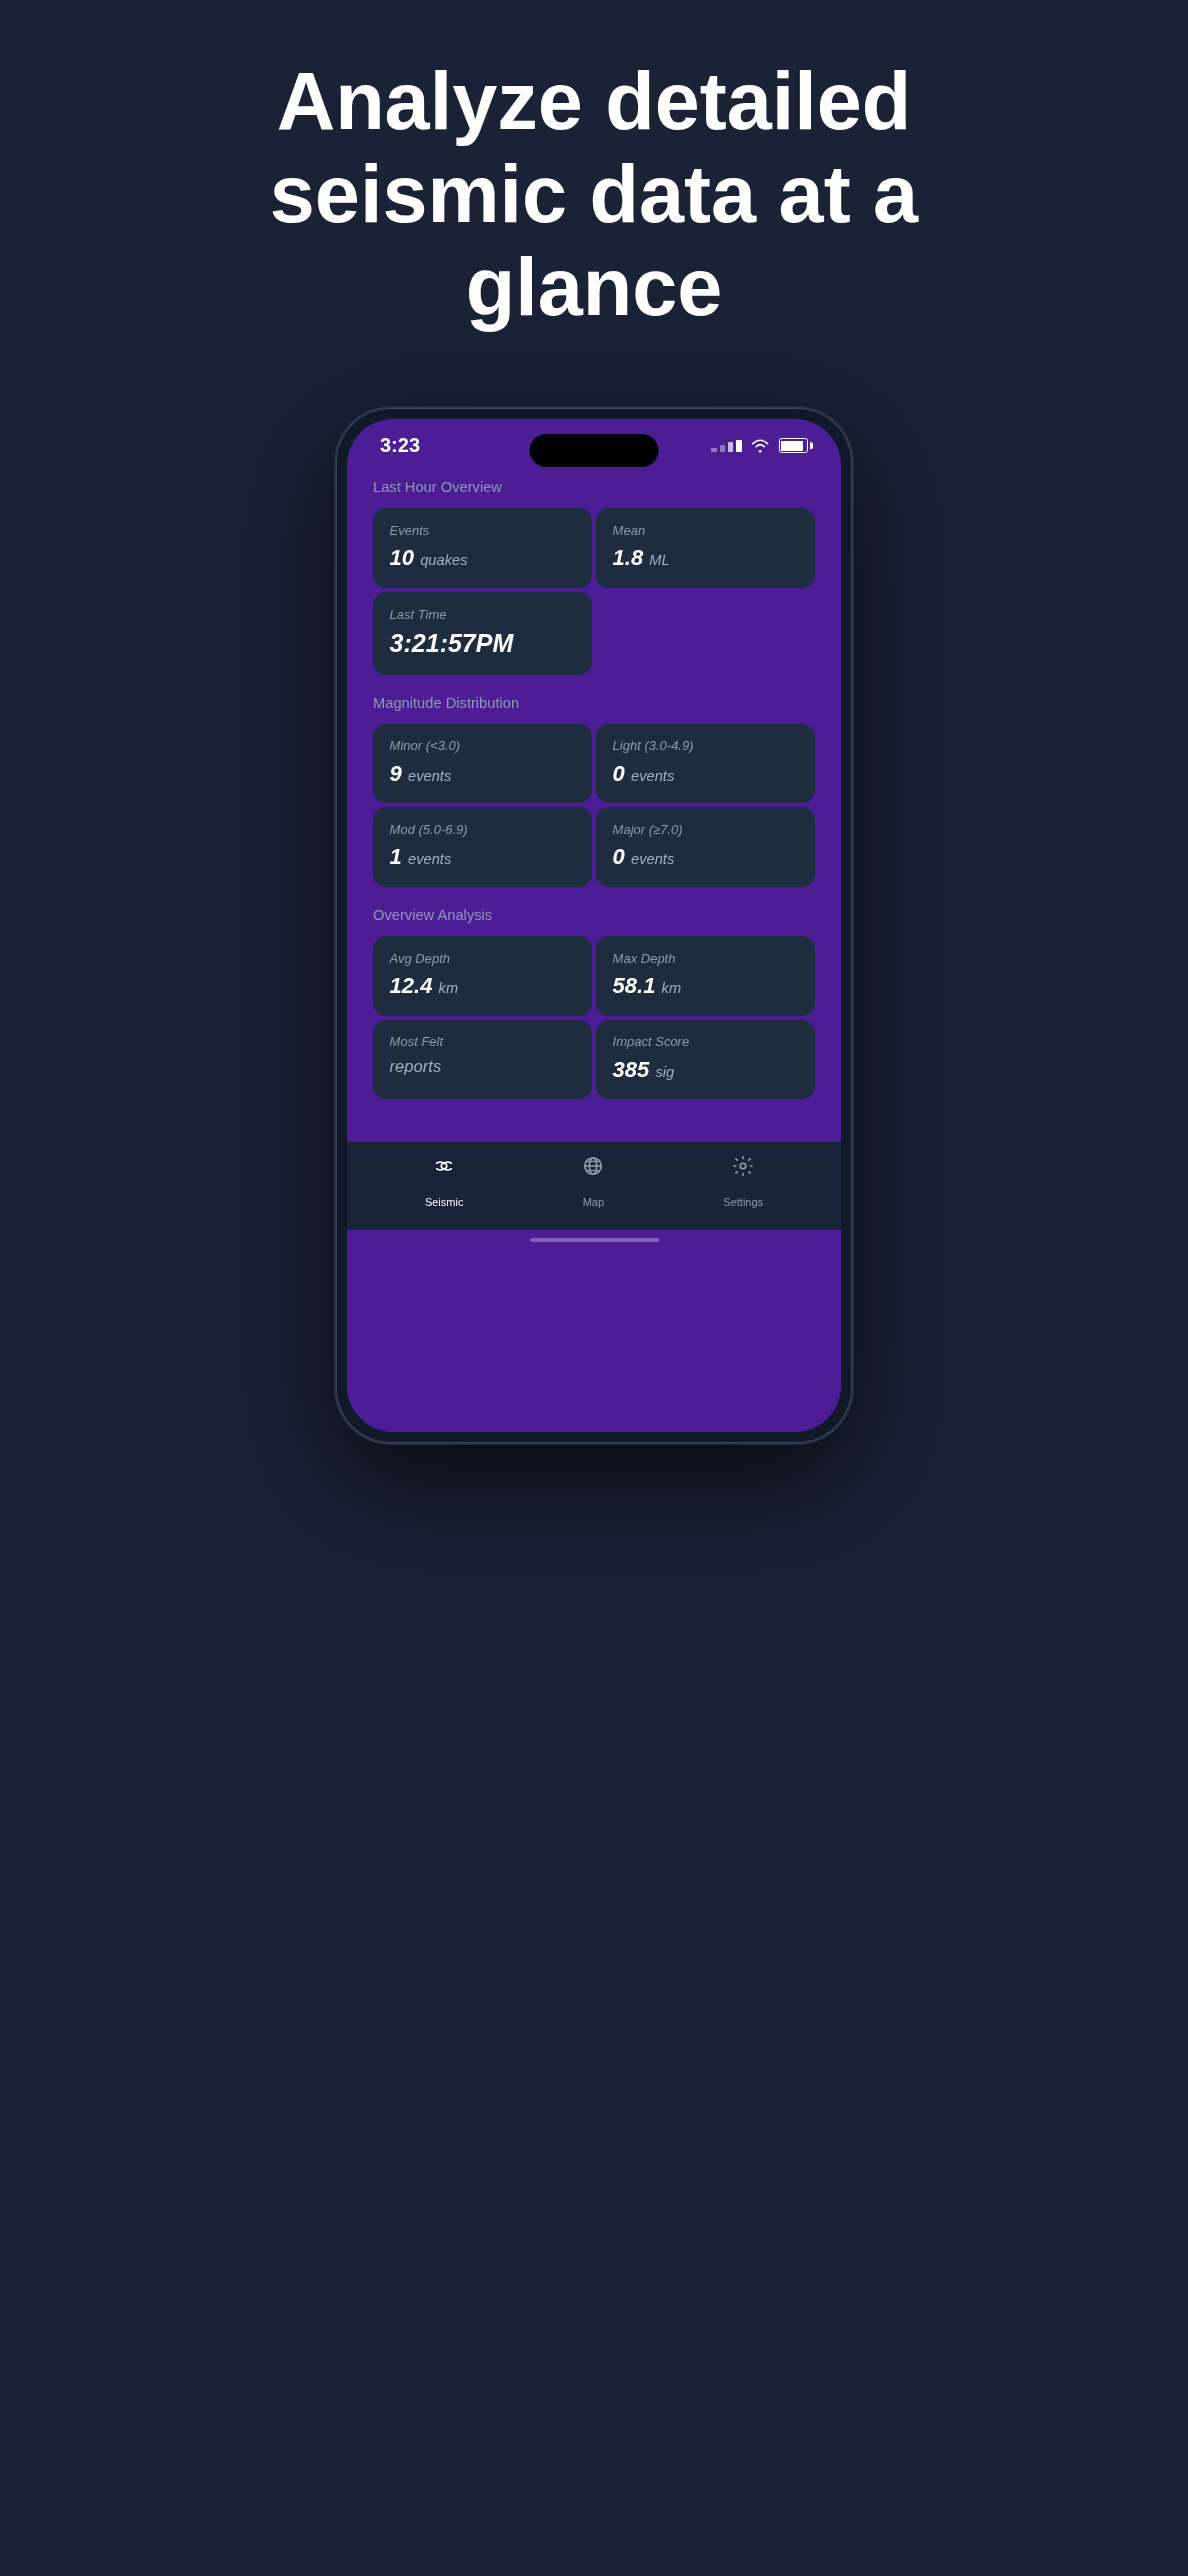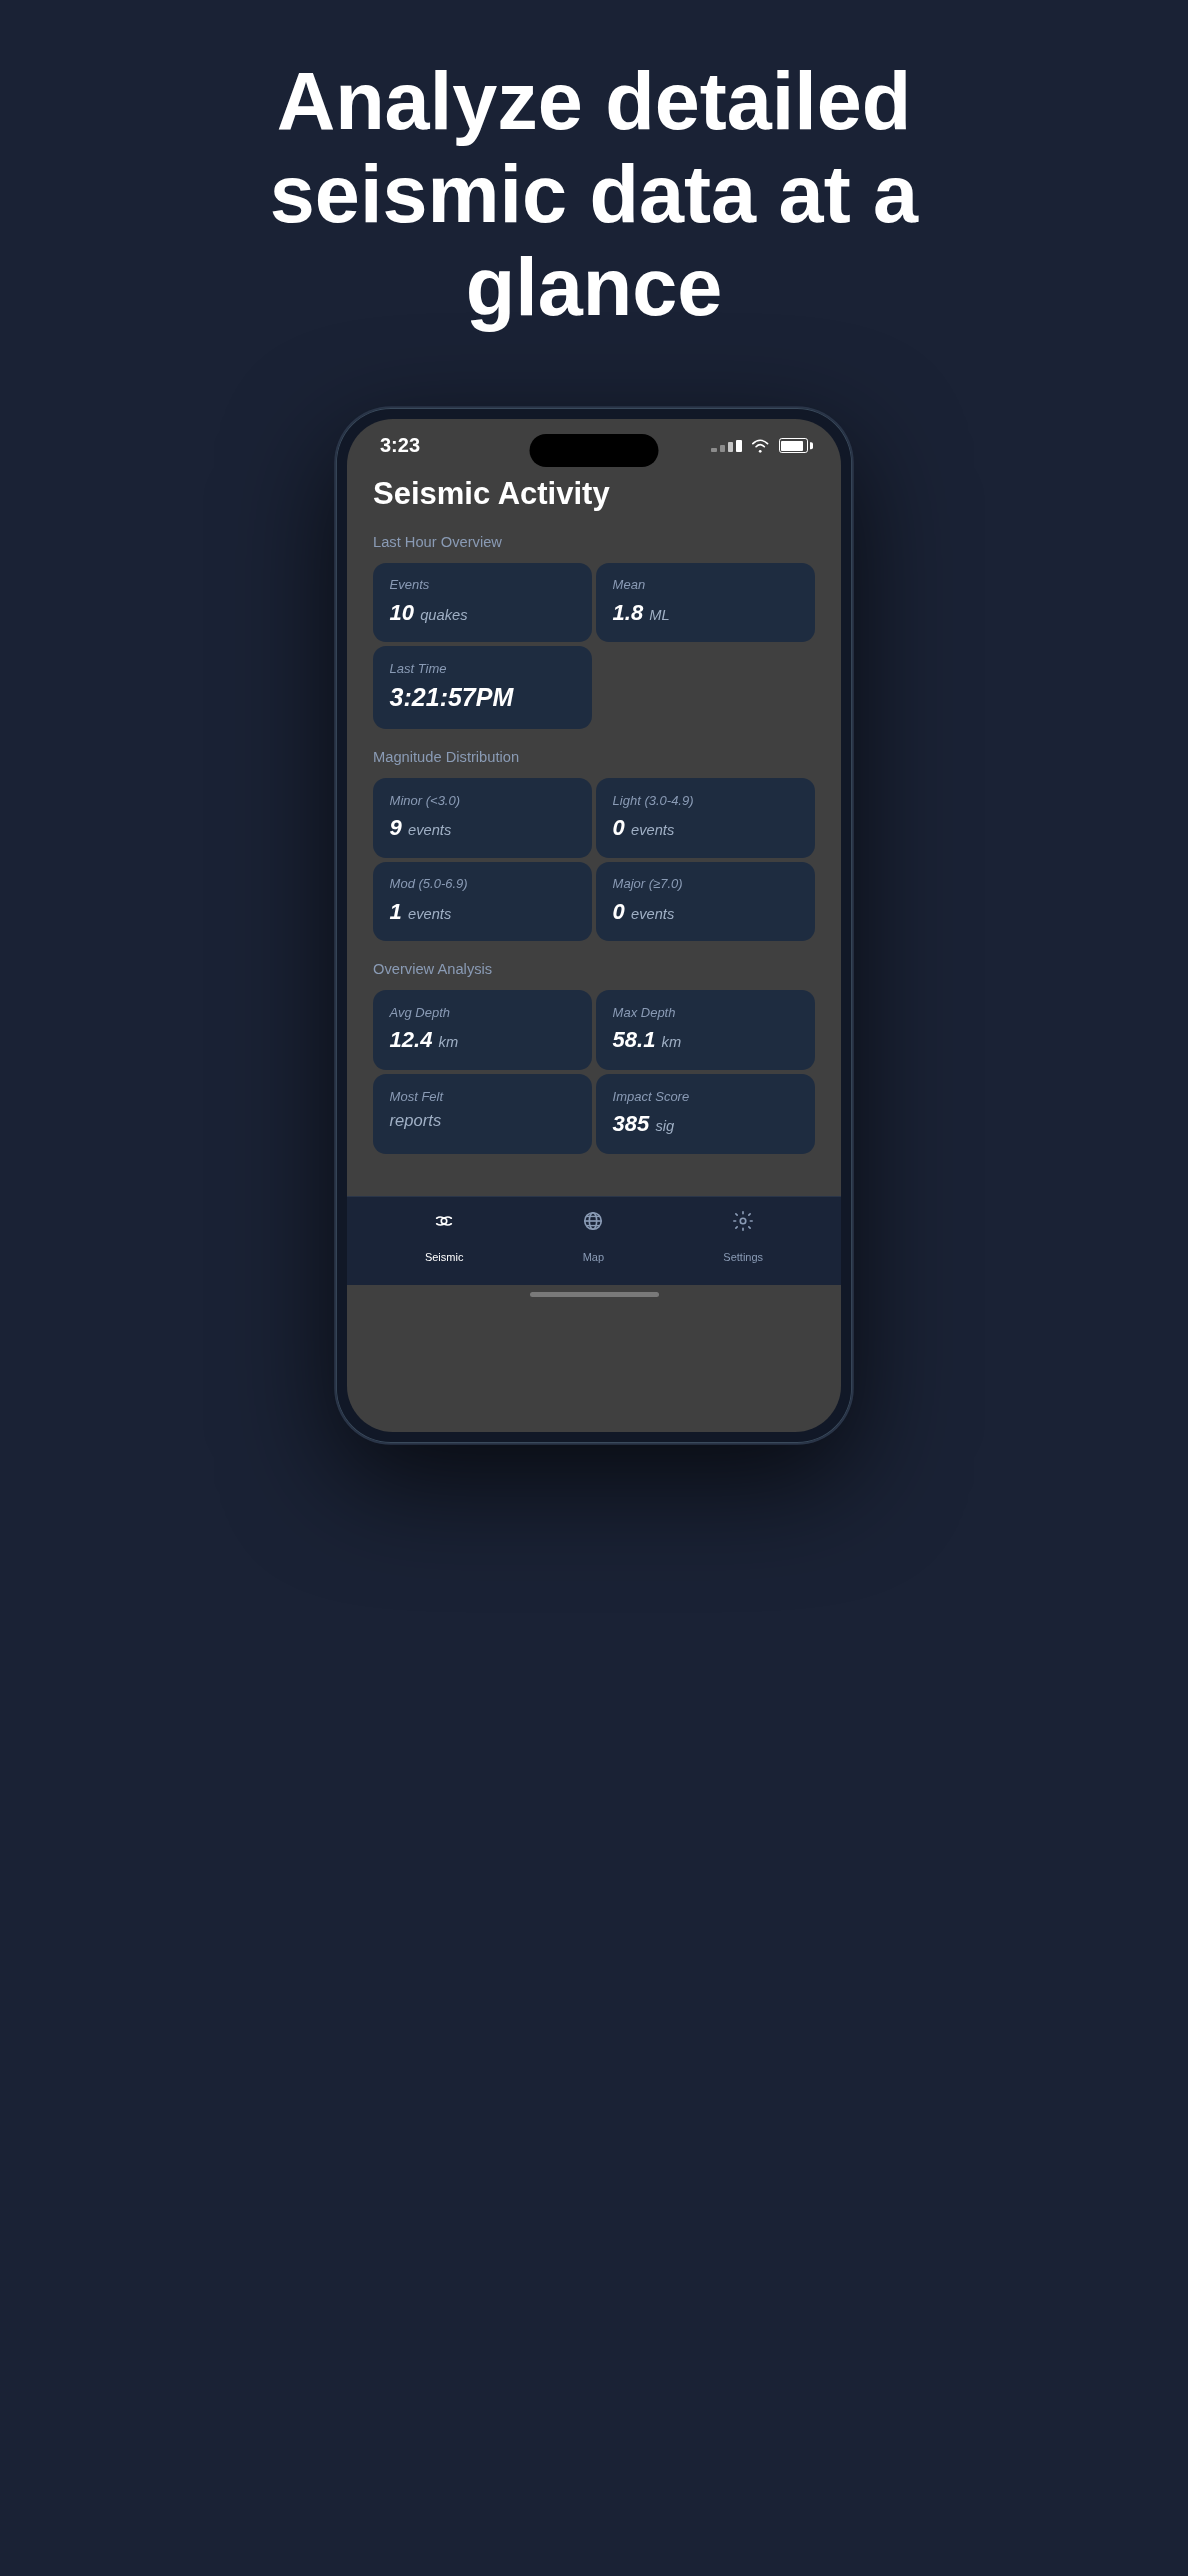--- a/index.html
+++ b/index.html
@@ -35,21 +35,21 @@
       border-radius: 55px;
       padding: 11px;
       box-shadow:
         0 0 0 1.8px #2a3548,
         0 37px 111px rgba(0,0,0,0.7),
         inset 0 0 0 0.9px #3a4a5c;
       position: relative;
     }
 
     .phone-screen {
-      background: #404040;
+      background: #4c1d95;
       border-radius: 46px;
       overflow: hidden;
       position: relative;
       min-height: 1013px;
     }
 
     .status-bar {
       display: flex;
       align-items: center;
       justify-content: space-between;
@@ -249,21 +249,20 @@
         </svg>
 
         <div class="battery-icon">
           <div class="battery-fill"></div>
         </div>
       </div>
     </div>
 
     <div class="app-content">
 
-      <h2 class="screen-title">Seismic Activity</h2>
 
       <div>
         <div class="section-title">Last Hour Overview</div>
         <div class="cards-grid">
 
           <div class="card">
             <div class="card-label">Events</div>
             <div class="card-value">
               <span>10</span>
               <span class="unit">quakes</span>

